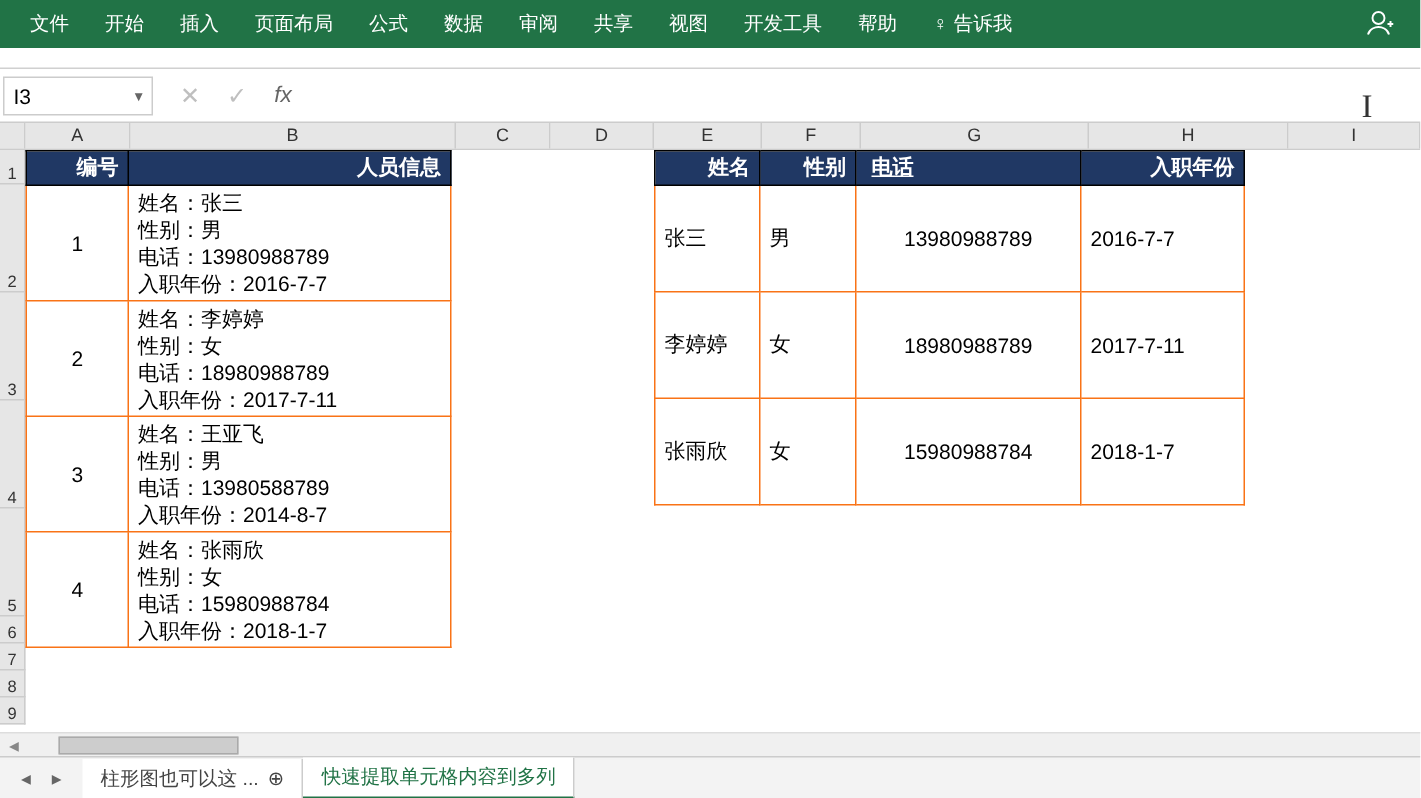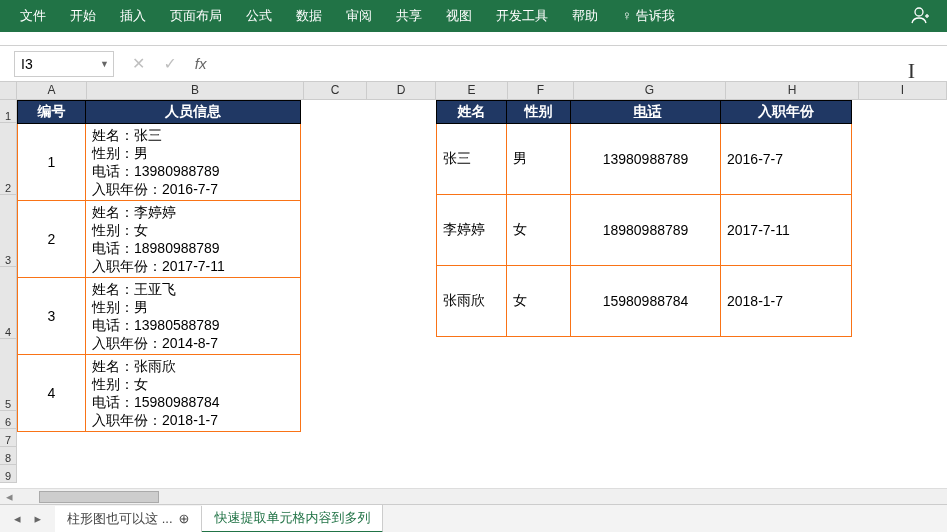--- a/index.html
+++ b/index.html
@@ -32,21 +32,21 @@
   height: 14px;
   background: #fff;
   border-bottom: 1px solid #d0d0d0;
 }
 .formula-bar {
   height: 36px;
   display: flex;
   align-items: center;
   border-bottom: 1px solid #ccc;
   background: #fff;
-  padding: 0 14px;
+  padding: 0 2px;
 }
 .name-box {
   width: 100px;
   height: 26px;
   border: 1px solid #ccc;
   display: flex;
   align-items: center;
   padding: 0 6px;
   font-size: 14px;
   position: relative;
@@ -112,35 +112,35 @@
 }
 .tbl1 { left: 0; top: 0; }
 .tbl2 { left: 419px; top: 0; }
 .tbl1 th, .tbl2 th {
   background: #203864;
   color: #fff;
   font-weight: bold;
   border: 1px solid #000;
   padding: 2px 6px;
   height: 21px;
-  text-align: center;
-}
-.tbl2 th.left { text-align: center; padding-left: 10px; text-decoration: underline; }
+  text-align: right;
+}
+.tbl2 th.left { text-align: left; padding-left: 10px; text-decoration: underline; }
 .tbl1 td, .tbl2 td {
   border: 1px solid #f97316;
   padding: 0 6px;
   vertical-align: top;
 }
 .tbl1 .num { text-align: center; vertical-align: middle; width: 68px; }
 .tbl1 .info { width: 215px; line-height: 18px; padding: 2px 6px; height: 71px; }
 .tbl2 td { height: 71px; vertical-align: middle; }
 .tbl2 .c-name { width: 70px; }
 .tbl2 .c-sex { width: 64px; }
 .tbl2 .c-phone { width: 150px; text-align: center; }
-.tbl2 .c-year { width: 131px; margin-top: 20px; }
+.tbl2 .c-year { width: 109px; margin-top: 20px; }
 .sheet-tabs {
   position: absolute;
   bottom: 0;
   left: 0;
   right: 0;
   height: 28px;
   border-top: 1px solid #ccc;
   display: flex;
   align-items: center;
   background: #f3f3f3;

